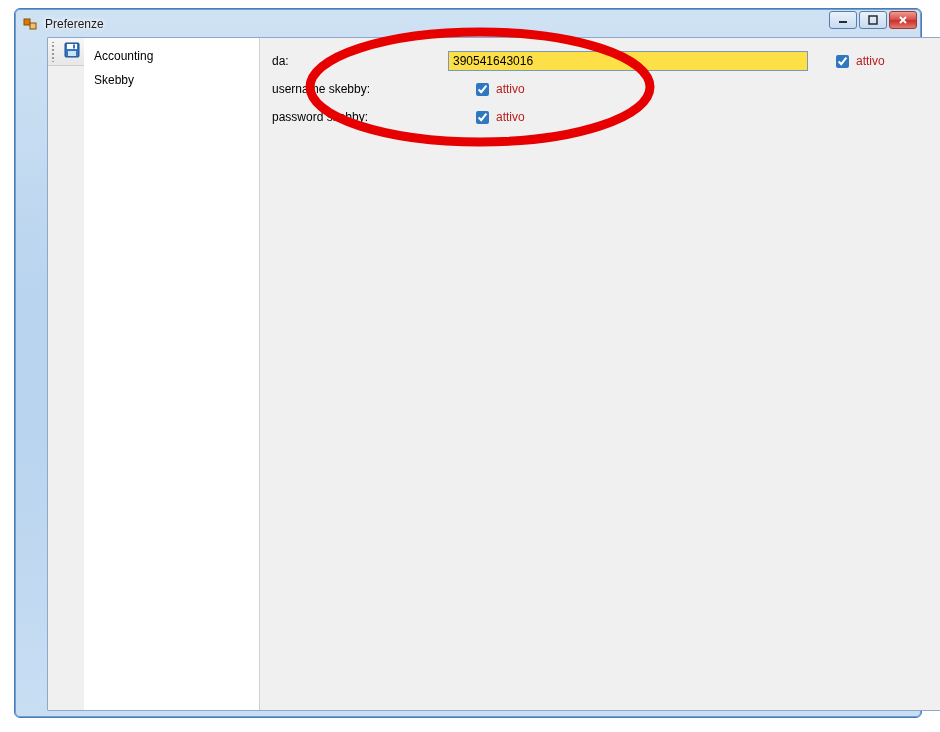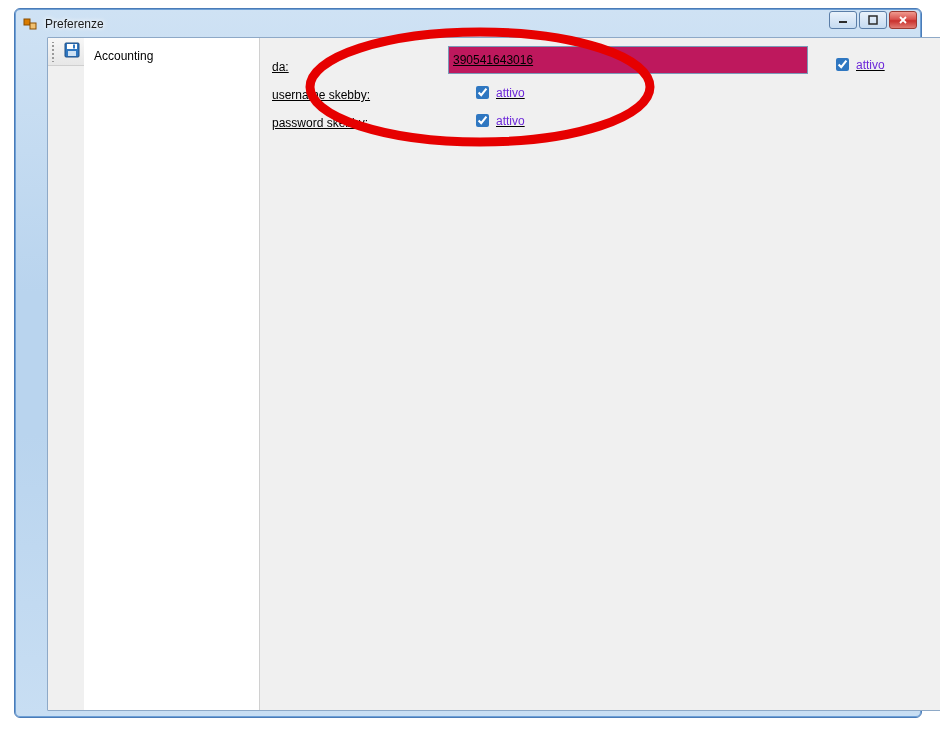--- a/index.html
+++ b/index.html
@@ -131,55 +131,54 @@
   }
 
   .content {
     flex: 1;
     padding: 10px 12px;
     background:#f0f0f0;
     position: relative;
   }
   .form-row {
     display:flex;
-    align-items:flex-end;
+    align-items:center;
     height: 26px;
     margin-bottom: 2px;
-    text-decoration: underline;
   }
   .form-row .lbl {
     width: 176px;
     color:#000;
     padding-right:6px;
   }
   .form-row input.text {
     flex: 0 0 360px;
     width: 360px;
-    height: 28px;
+    height: 20px;
     border: 1px solid #7a99b8;
-    background:#be185d;
+    background:#fde047;
     padding: 1px 4px;
     font-family: inherit;
     font-size: 12px;
     color:#000;
   }
   .form-row .chk-wrap {
     margin-left: 24px;
     display:flex;
     align-items:center;
     gap:4px;
   }
   .form-row .chk-wrap input[type="checkbox"]{
     width:13px;
     height:13px;
     accent-color:#2f77c1;
     cursor:pointer;
   }
   .form-row .chk-wrap .chk-label{
-    color:#6d28d9;
+    color:#b91c1c;
   }
 
   
   .annot-ellipse {
     position:absolute;
     pointer-events:none;
   }
 </style>
 </head>
 <body>
@@ -228,20 +227,21 @@
             <rect x="9" y="2.5" width="2" height="4" fill="#2f77c1"></rect>
           </svg>
         </span>
       </div>
     </div>
 
     <div class="body">
 
       <div class="sidebar">
         <div class="nav-item"><span>Accounting</span></div>
+        <div class="nav-item"><span>Skebby</span></div>
       </div>
 
       <div class="content">
 
         <div class="form-row">
           <span class="lbl">da:</span>
           <input class="text" type="text" value="390541643016" style="">
           <label class="chk-wrap">
             <input type="checkbox" checked="" style="">
             <span class="chk-label">attivo</span>

